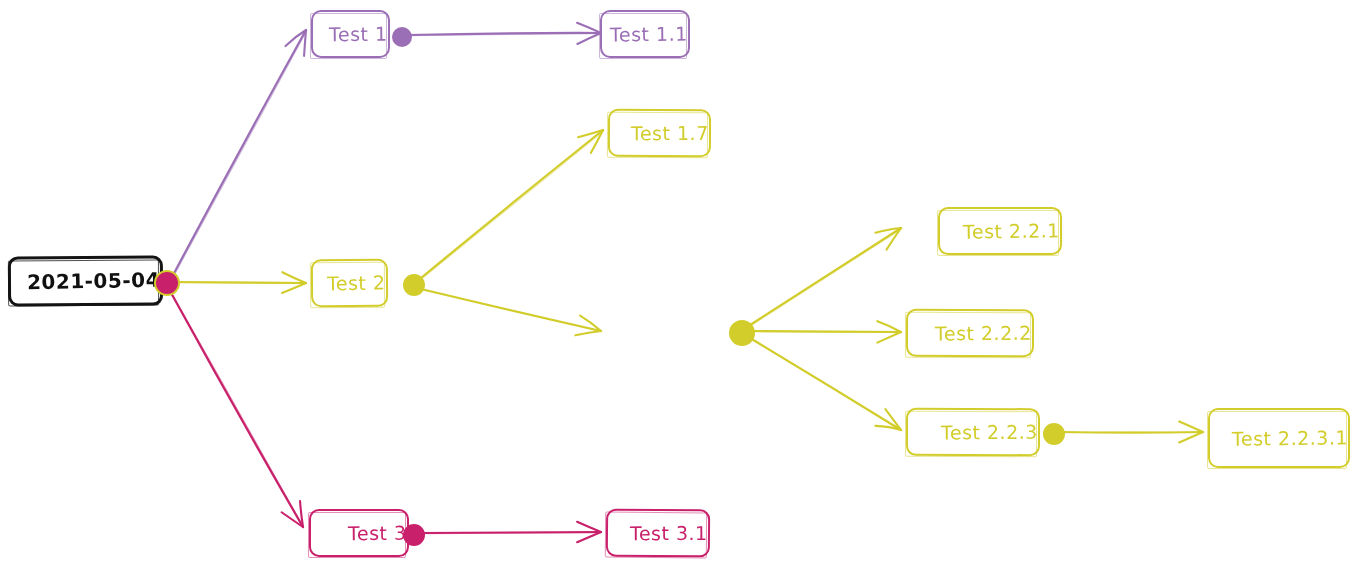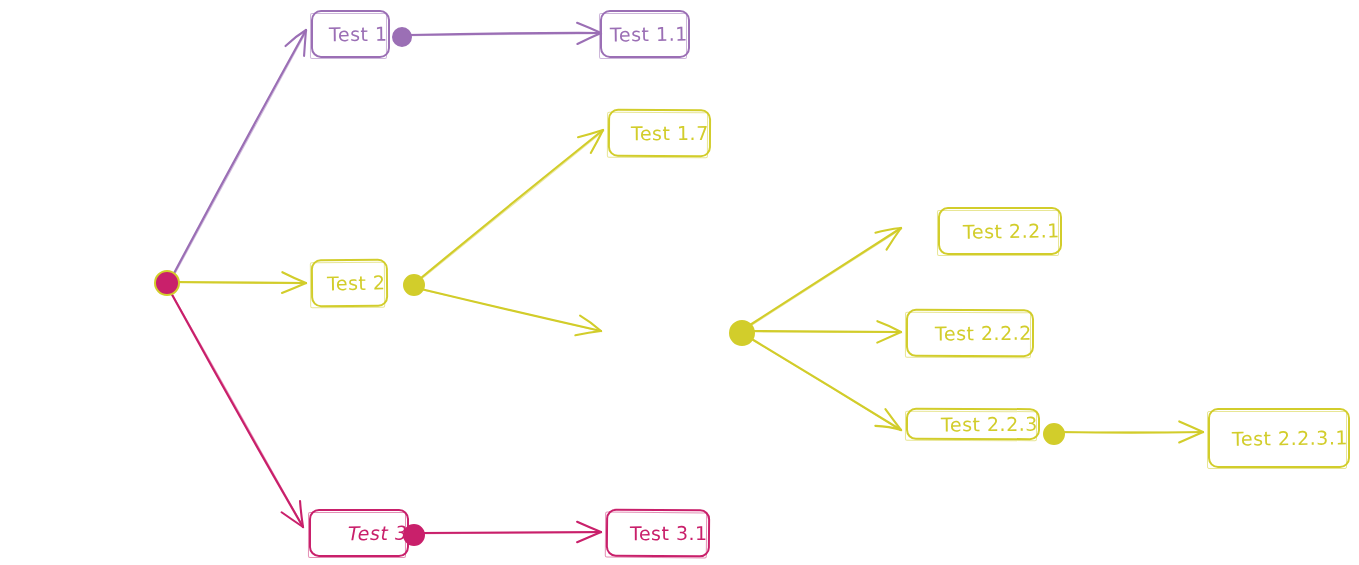--- a/index.html
+++ b/index.html
@@ -169,45 +169,48 @@
       </g>
       <g>
         <path d="M 421 533 Q 510.0744396134105 532.6836887753998 601 532" stroke="#c9206b" stroke-width="2.2" fill="none" stroke-linecap="round" opacity="1"></path>
         <path d="M 421.8 533.8 Q 511.98368877539974 533.2184836337226 601.8 532.8" stroke="#c9206b" stroke-width="1.1" fill="none" stroke-linecap="round" opacity="0.45"></path>
         <g>
           <path d="M 601 532 Q 589.8968278115083 536.7107216365343 577.0798928733534 542.1896258542574" stroke="#c9206b" stroke-width="2.1" fill="none" stroke-linecap="round" opacity="1"></path>
           <path d="M 601 532 Q 590.4033081739581 527.7581224208394 577.0951708690408 521.7745834207283" stroke="#c9206b" stroke-width="2.1" fill="none" stroke-linecap="round" opacity="1"></path>
         </g>
       </g>
     </svg>
+<div class="node node-root" style="left: 8px; top: 256px; width: 155px; height: 50px; transform: rotate(-0.34deg);">
+      <span class="label">2021-05-04</span>
+    </div>
     <div class="node node-purple" style="left: 311px; top: 10px; width: 79px; height: 48px; transform: rotate(0.07deg);">
       <span class="label">Test 1</span>
     </div>
     <div class="node node-purple" style="left: 600px; top: 10px; width: 90px; height: 48px; transform: rotate(-0.03deg);">
       <span class="label">Test 1.1</span>
     </div>
     <div class="node node-yellow" style="left: 311px; top: 259px; width: 77px; height: 48px; transform: rotate(-0.45deg);">
       <span class="label">Test 2</span>
     </div>
     <div class="node node-yellow" style="left: 608px; top: 109px; width: 103px; height: 48px; transform: rotate(0.31deg);">
       <span class="label">Test 1.7</span>
     </div>
     <div class="node node-yellow" style="left: 906px; top: 207px; width: 124px; height: 48px; transform: rotate(-0.09deg); margin-left: 32px;">
       <span class="label">Test 2.2.1</span>
     </div>
     <div class="node node-yellow" style="left: 906px; top: 309px; width: 128px; height: 48px; transform: rotate(0.16deg);">
       <span class="label">Test 2.2.2</span>
     </div>
-    <div class="node node-yellow" style="left: 906px; top: 408px; width: 134px; height: 32px; transform: rotate(0.16deg);">
+    <div class="node node-yellow" style="left: 906px; top: 408px; width: 134px; height: 48px; transform: rotate(0.16deg);">
       <span class="label">Test 2.2.3</span>
     </div>
     <div class="node node-yellow" style="left: 1208px; top: 408px; width: 142px; height: 60px; transform: rotate(0deg);">
       <span class="label">Test 2.2.3.1</span>
     </div>
-    <div class="node node-crimson" style="left: 309px; top: 509px; width: 100px; height: 48px; transform: rotate(0.09deg); font-style: italic;">
+    <div class="node node-crimson" style="left: 309px; top: 509px; width: 100px; height: 48px; transform: rotate(0.09deg);">
       <span class="label">Test 3</span>
     </div>
     <div class="node node-crimson" style="left: 606px; top: 509px; width: 104px; height: 48px; transform: rotate(0.5deg); padding-left: 36px;">
       <span class="label">Test 3.1</span>
     </div>
     <div class="dot" style="left: 154px; top: 270px; width: 22px; height: 22px; background: rgb(201, 32, 107); border: 2px solid rgb(210, 205, 43);"></div>
     <div class="dot" style="left: 392px; top: 27px; width: 16px; height: 16px; background: rgb(155, 111, 181); border: 2px solid rgb(155, 111, 181);"></div>
     <div class="dot" style="left: 403px; top: 274px; width: 18px; height: 18px; background: rgb(210, 205, 43); border: 2px solid rgb(210, 205, 43);"></div>
     <div class="dot" style="left: 729px; top: 320px; width: 22px; height: 22px; background: rgb(210, 205, 43); border: 2px solid rgb(210, 205, 43);"></div>
     <div class="dot" style="left: 1043px; top: 423px; width: 18px; height: 18px; background: rgb(210, 205, 43); border: 2px solid rgb(210, 205, 43);"></div>

